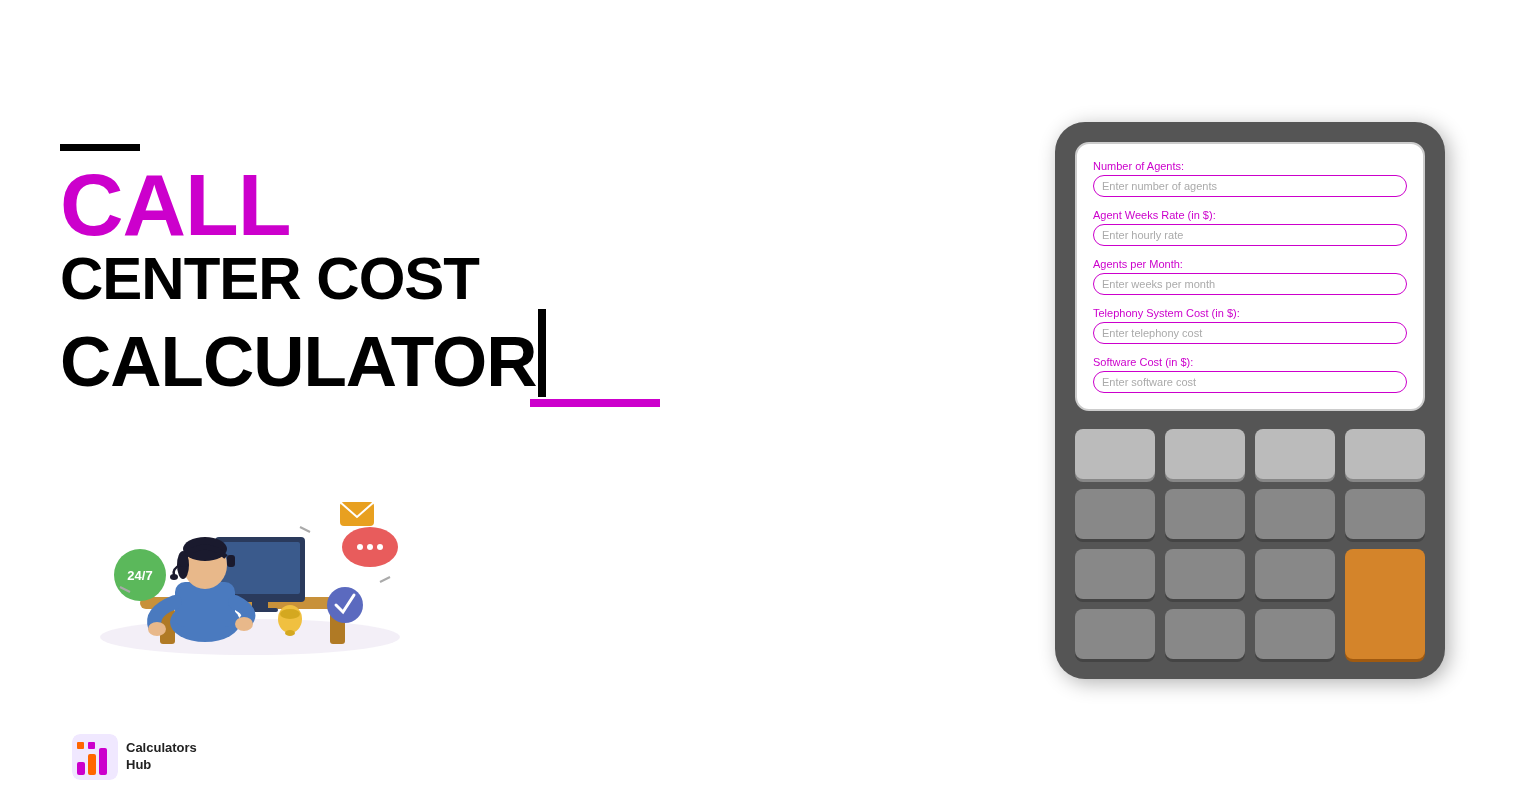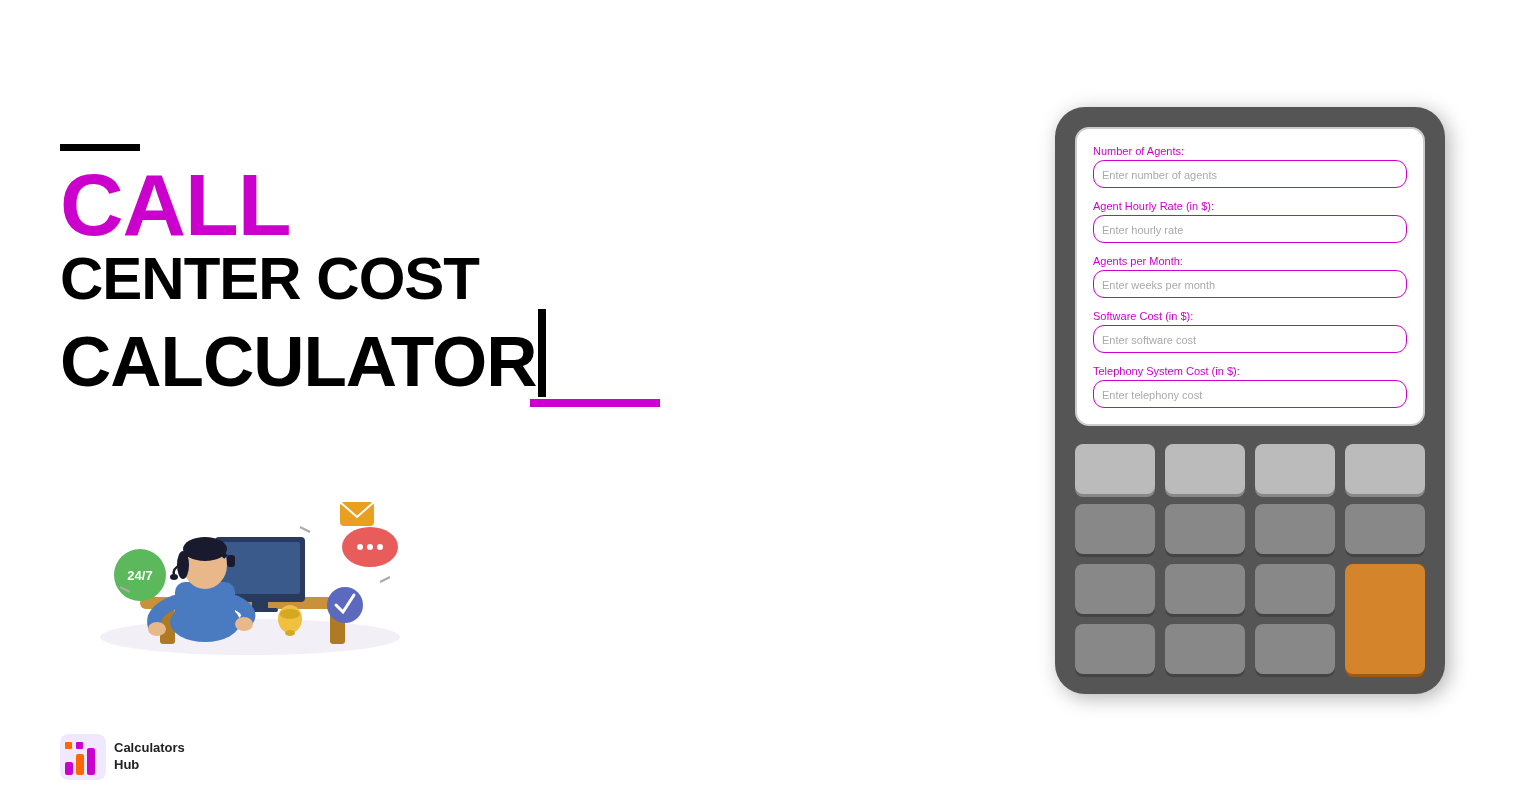--- a/index.html
+++ b/index.html
@@ -115,21 +115,21 @@
       color: #cc00cc;
       margin-bottom: 3px;
       font-weight: 500;
     }
 
     .calc-input {
       width: 100%;
       border: 1px solid #cc00cc;
       border-radius: 11px;
       padding: 4px 8px;
-      font-size: 16px;
+      font-size: 11px;
       color: #999;
       outline: none;
     }
 
     .calc-input::placeholder {
       color: #aaa;
       font-size: 11px;
     }
 
     
@@ -162,21 +162,21 @@
 
     .calc-btn.light {
       background: #bbb;
       box-shadow: 0 3px 0 #888;
     }
 
     
     .bottom-logo {
       position: fixed;
       bottom: 20px;
-      left: 60px;
+      left: 72px;
       display: flex;
       align-items: center;
       gap: 8px;
     }
 
     .logo-badge {
       width: 46px;
       height: 46px;
       border-radius: 8px;
       overflow: hidden;
@@ -268,24 +268,24 @@
     </svg>
   </div>
 </div>
 
 <div class="right-section">
   <div class="calculator">
 
     <div class="calc-screen">
       <div id="fields-container">
           <div class="calc-field"><div class="calc-label">Number of Agents:</div><input type="text" class="calc-input" placeholder="Enter number of agents" style=""></div>
-          <div class="calc-field"><div class="calc-label">Agent Hourly Rate (in $):</div><input type="text" class="calc-input" placeholder="Enter hourly rate" style=""></div>
+          <div class="calc-field"><div class="calc-label">Agent Weeks Rate (in $):</div><input type="text" class="calc-input" placeholder="Enter hourly rate" style=""></div>
           <div class="calc-field"><div class="calc-label">Agents per Month:</div><input type="text" class="calc-input" placeholder="Enter weeks per month" style=""></div>
+          <div class="calc-field"><div class="calc-label">Telephony System Cost (in $):</div><input type="text" class="calc-input" placeholder="Enter telephony cost" style=""></div>
           <div class="calc-field"><div class="calc-label">Software Cost (in $):</div><input type="text" class="calc-input" placeholder="Enter software cost" style=""></div>
-          <div class="calc-field"><div class="calc-label">Telephony System Cost (in $):</div><input type="text" class="calc-input" placeholder="Enter telephony cost" style=""></div>
         </div>
     </div>
 
     <div class="calc-buttons" id="buttons-container">
         <button class="calc-btn light"></button>
         <button class="calc-btn light"></button>
         <button class="calc-btn light"></button>
         <button class="calc-btn light"></button>
         <button class="calc-btn"></button>
         <button class="calc-btn"></button>

